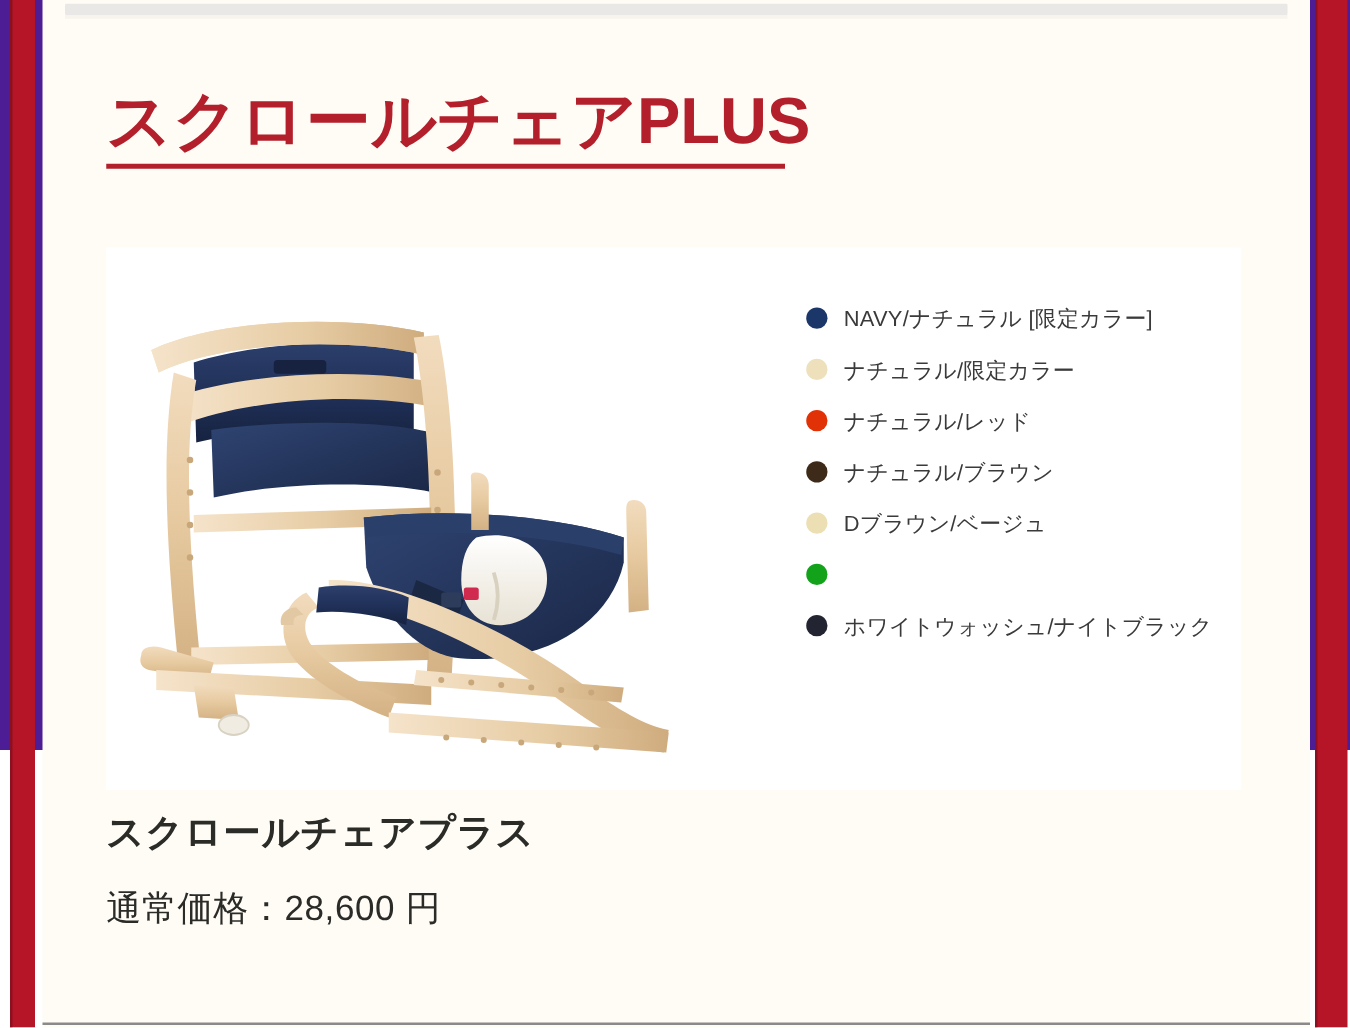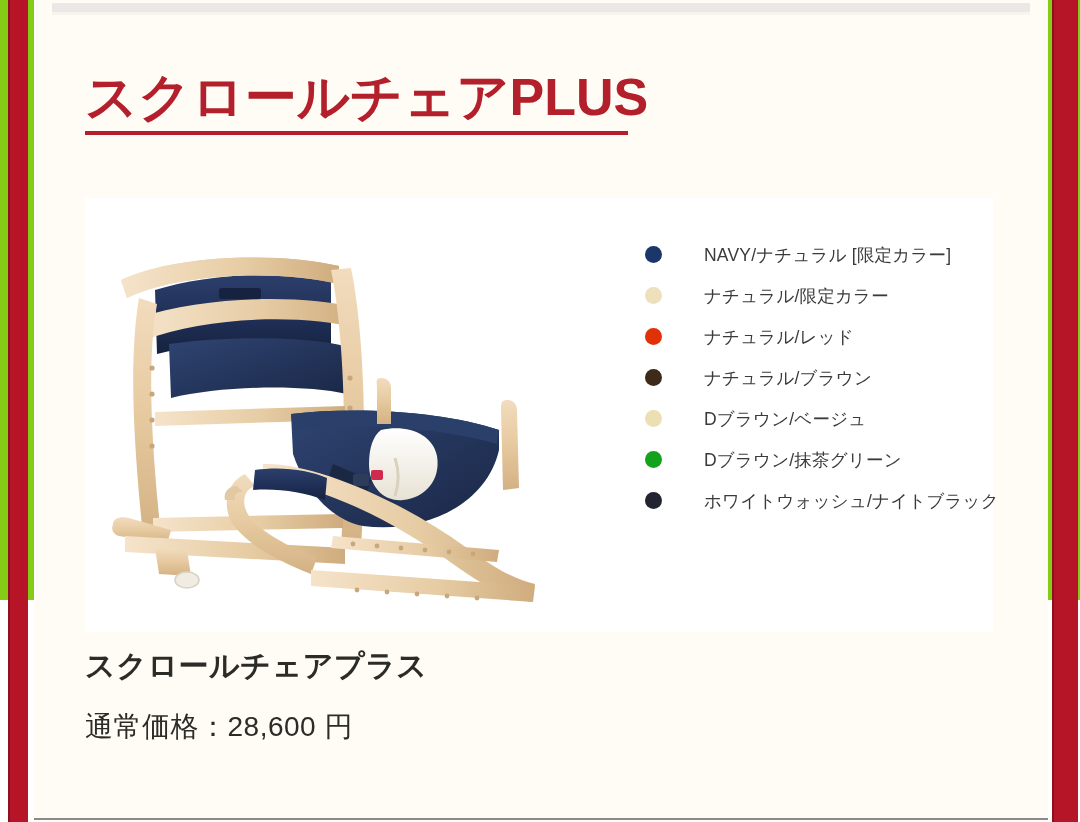--- a/index.html
+++ b/index.html
@@ -13,21 +13,21 @@
     height: 822px;
     overflow: hidden;
     font-family: "Liberation Sans", "DejaVu Sans", sans-serif;
   }
 
   
   #page {
     position: relative;
     width: 1080px;
     height: 600px;
-    background: #84cc16;
+    background: #4c1d95;
   }
   .edge-bar {
     position: absolute;
     top: 0;
     height: 822px;
     background: #b51527;
   }
   .edge-bar.left  { left: 8px;  width: 20px; }
   .edge-bar.right { left: 1052px; width: 26px; }
   .edge-bar .inner-line {
@@ -121,21 +121,20 @@
   #legend {
     position: absolute;
     left: 560px;
     top: 36px;
     width: 340px;
   }
   .legend-row {
     display: flex;
     align-items: center;
     height: 41px;
-    gap: 29px;
   }
   .legend-dot {
     flex: 0 0 auto;
     width: 17px;
     height: 17px;
     border-radius: 50%;
     margin-right: 13px;
   }
   .legend-label {
     font-size: 17.5px;
@@ -324,21 +323,20 @@
         </div>
 
         <div class="legend-row">
           <span class="legend-dot" style="background:#ecdfb4"></span>
           <span class="legend-label">Dブラウン/ベージュ</span>
         </div>
 
 
         <div class="legend-row">
           <span class="legend-dot" style="background:#13a31b"></span>
-          <span class="legend-label">Dブラウン/抹茶グリーン</span>
         </div>
 
         <div class="legend-row">
           <span class="legend-dot" style="background:#222431"></span>
           <span class="legend-label">ホワイトウォッシュ/ナイトブラック</span>
         </div>
 
 
       </div>
     </div>

